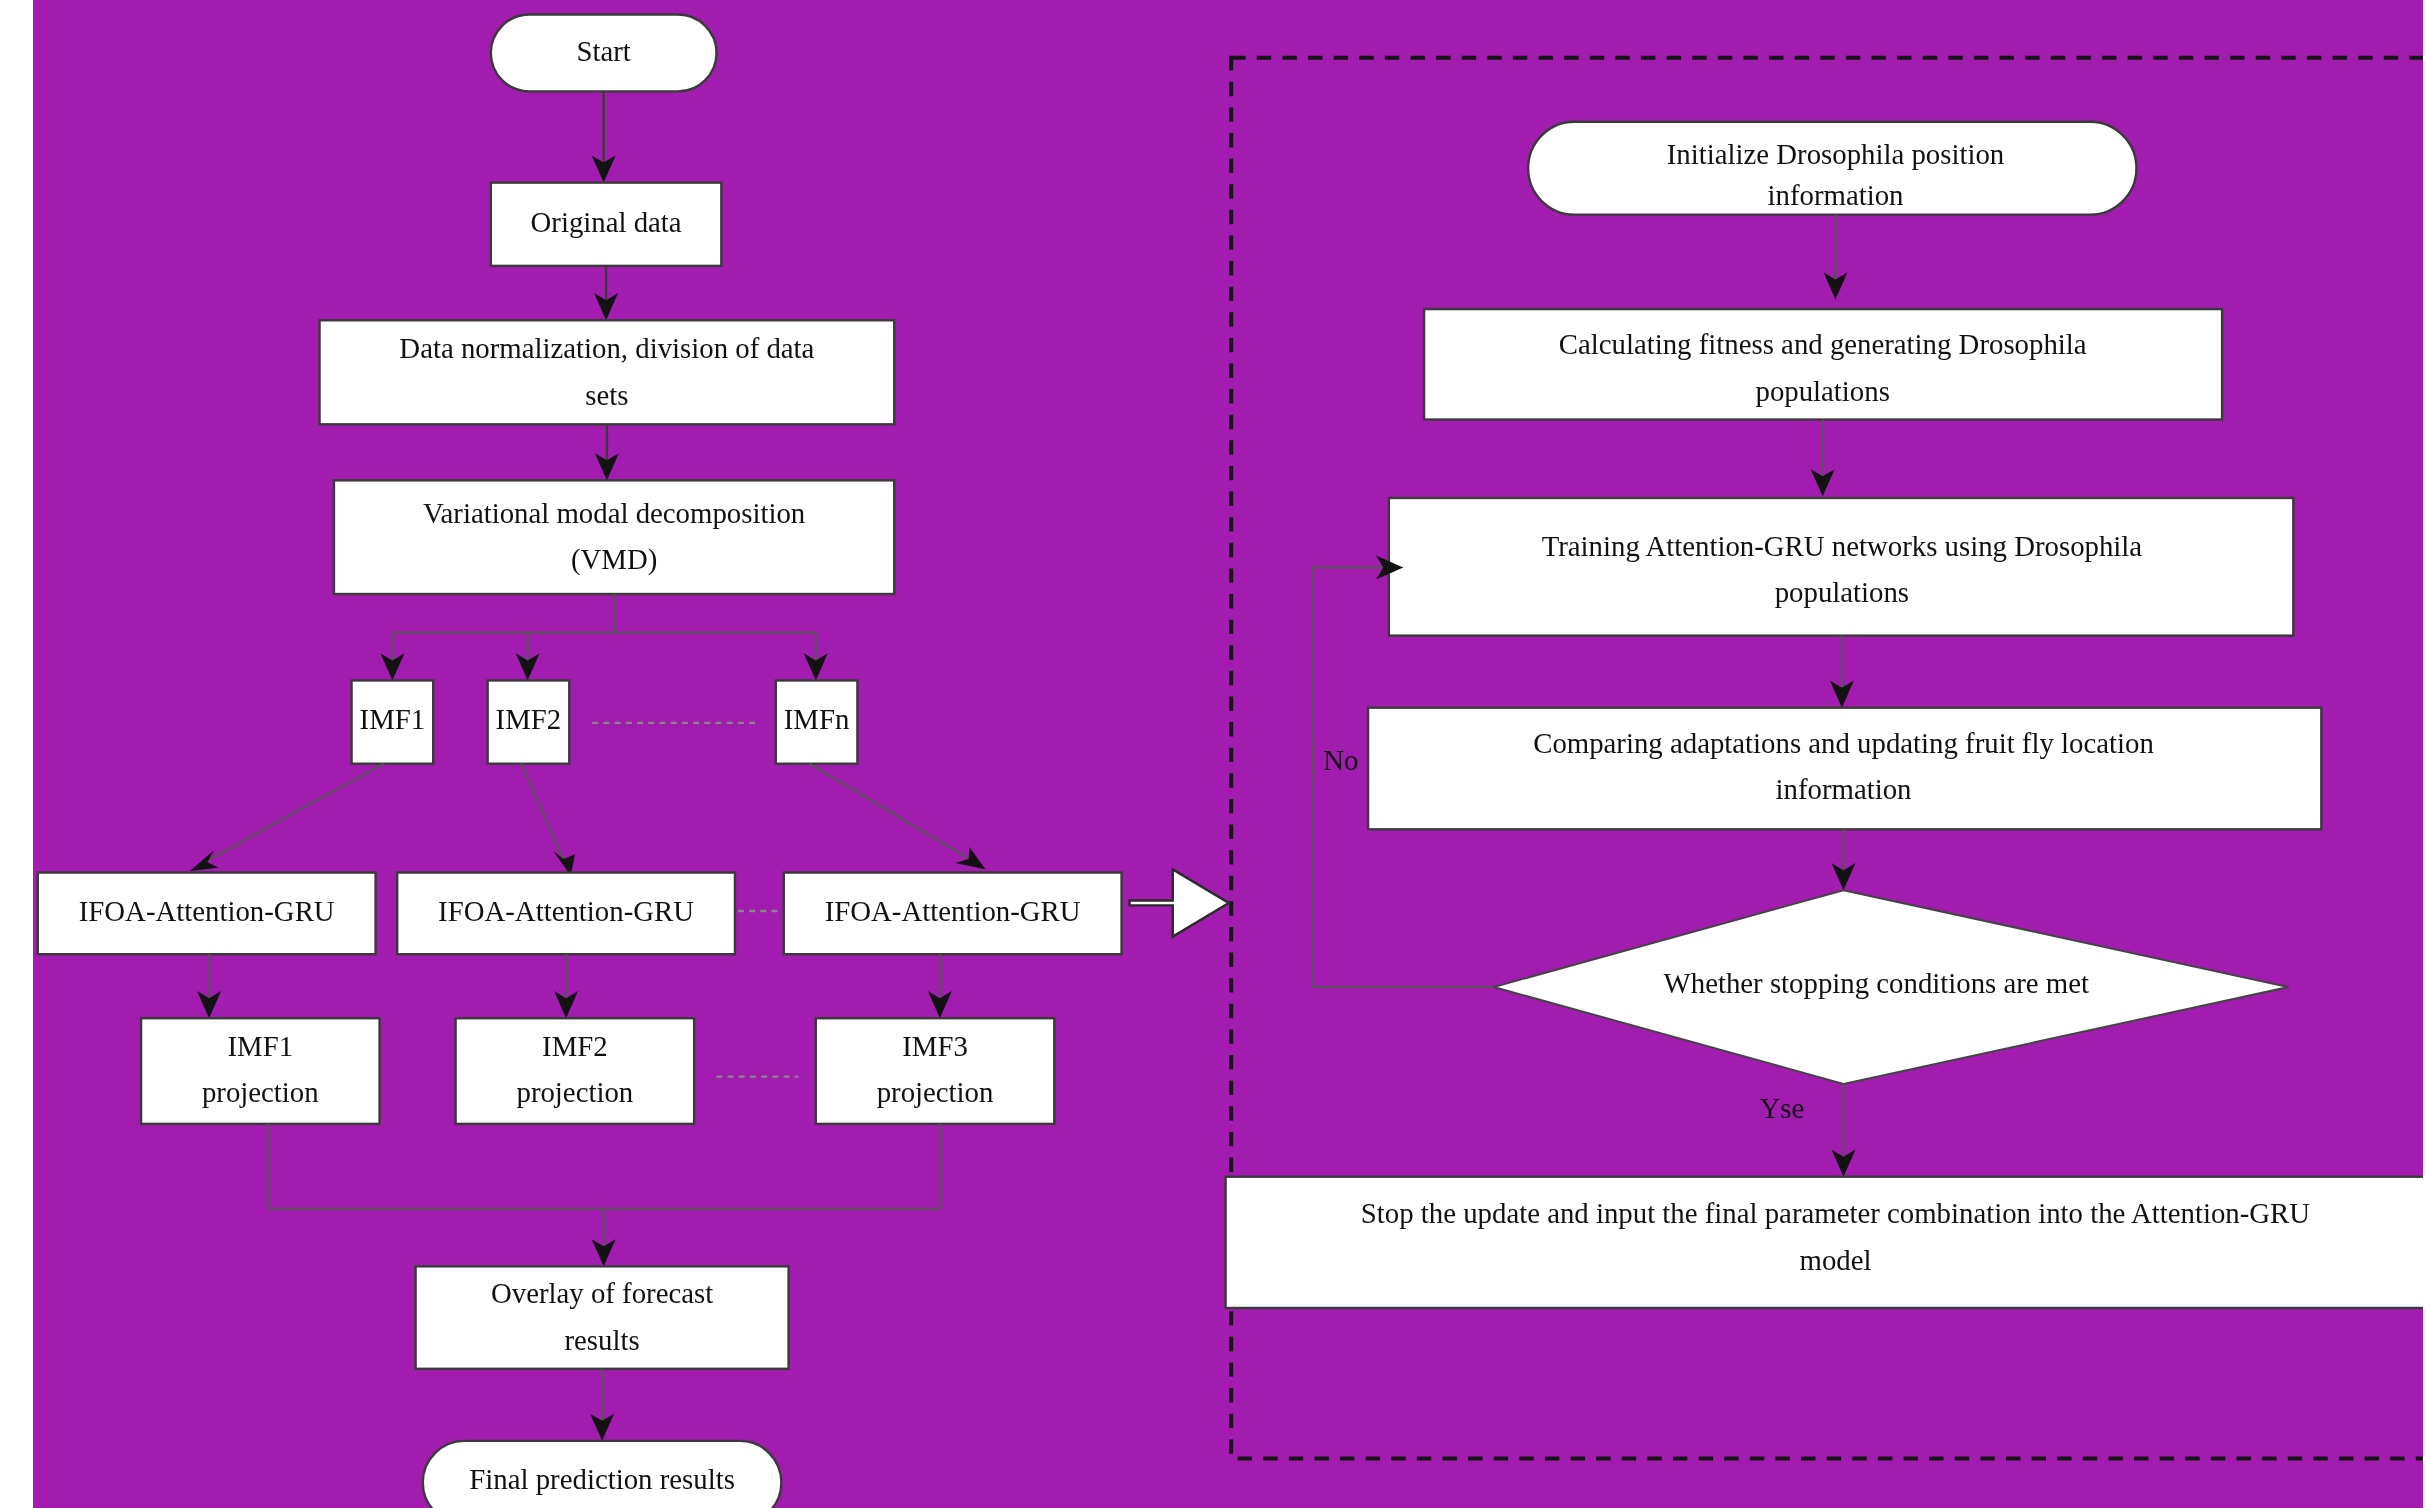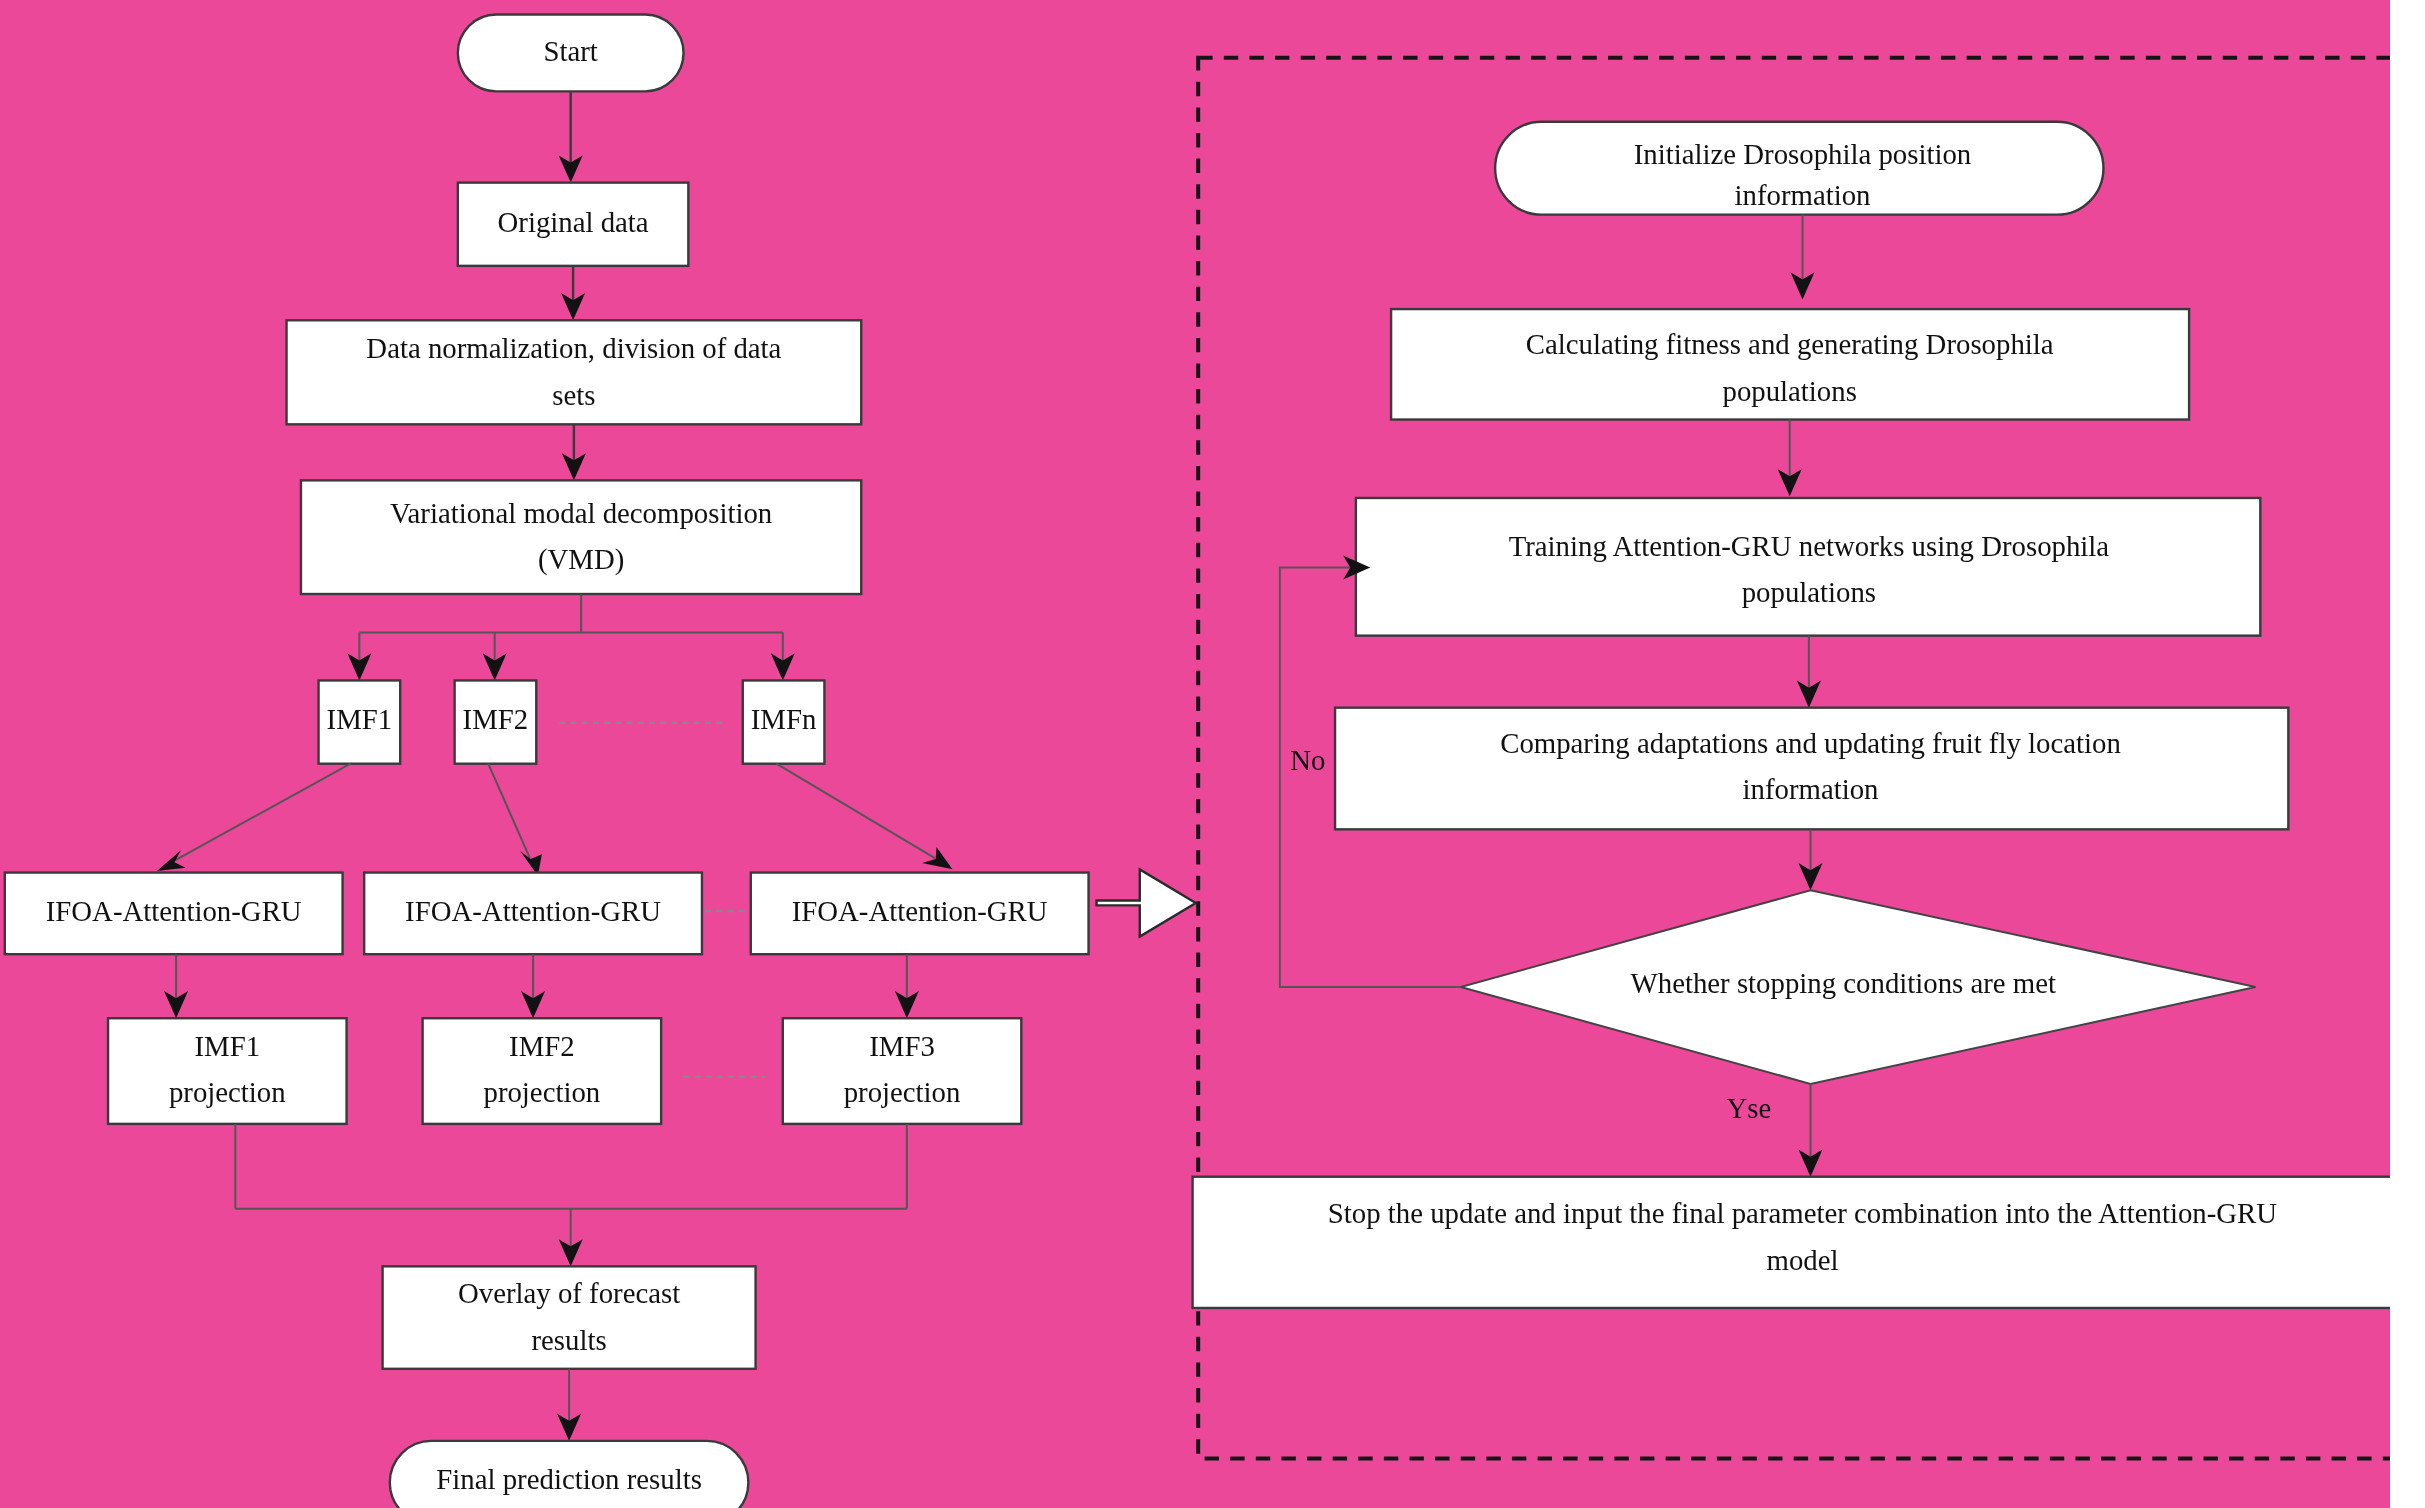--- a/index.html
+++ b/index.html
@@ -4,23 +4,24 @@
 <style>
   html, body {
     margin: 0;
     padding: 0;
     background: #ffffff;
   }
   #page {
     position: relative;
     width: 2390px;
     height: 1509px;
-    background: #ec4899;
+    background: #a21caf;
     font-family: "Liberation Serif", "DejaVu Serif", serif;
     overflow: hidden;
+    margin-left: 33px;
   }
   svg.flow {
     position: absolute;
     top: 0;
     left: 0;
     width: 2426px;
     height: 1509px;
   }
   .shape-stroke { stroke: #3a3a3a; stroke-width: 3; fill: #ffffff; }
   .shape-stroke-thin { stroke: #444444; stroke-width: 2.5; fill: #ffffff; }

